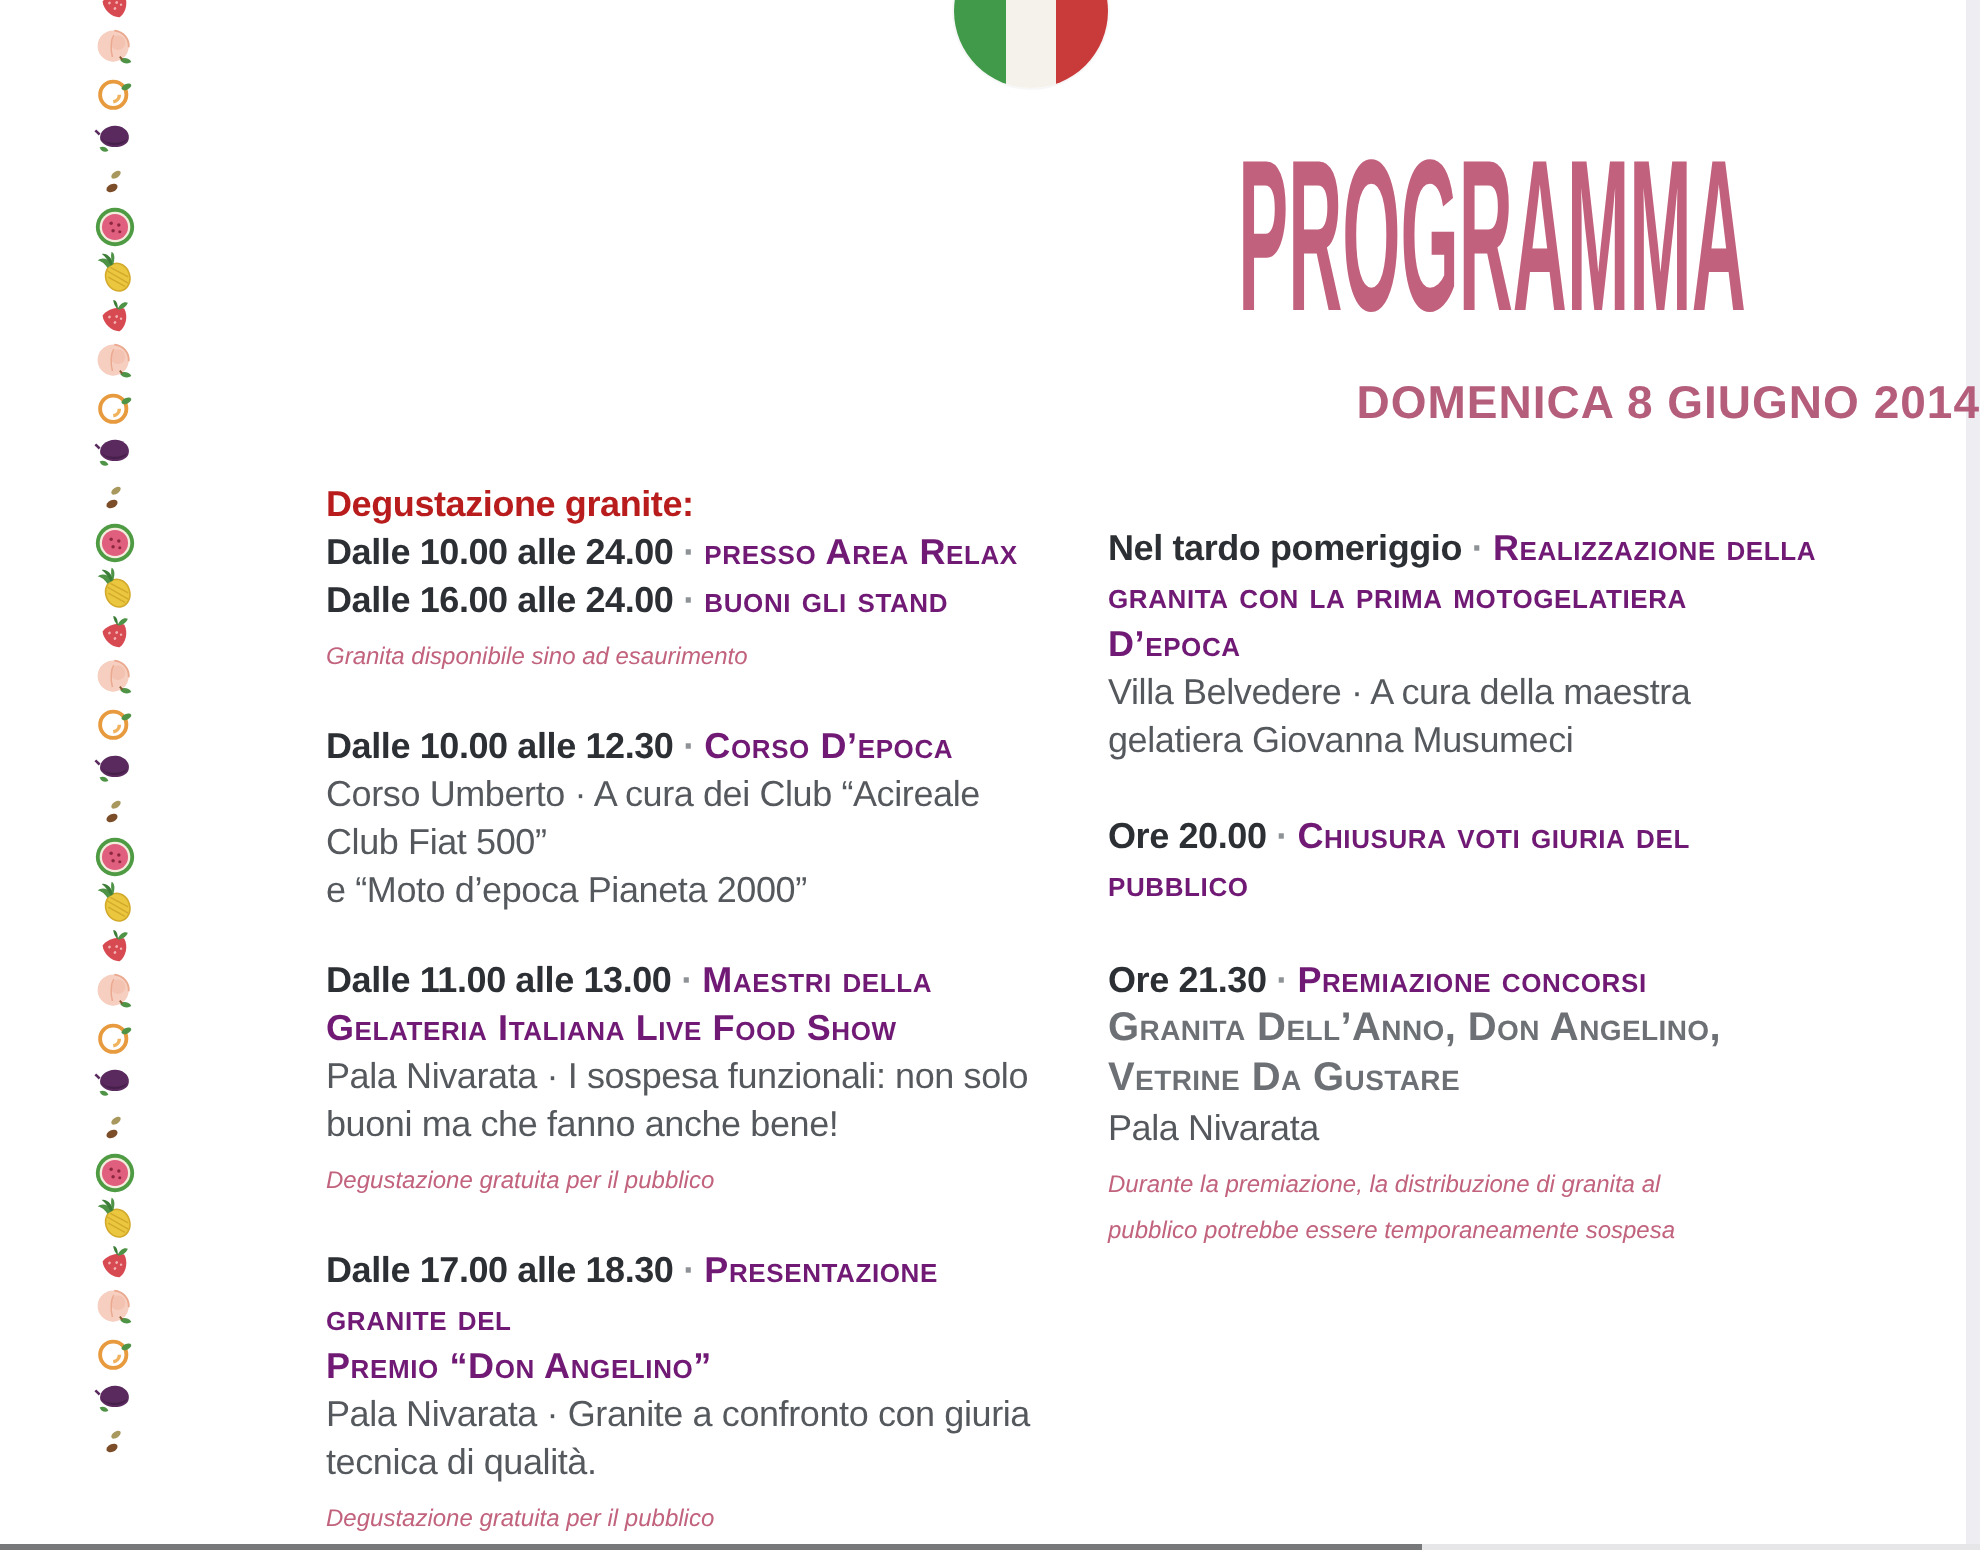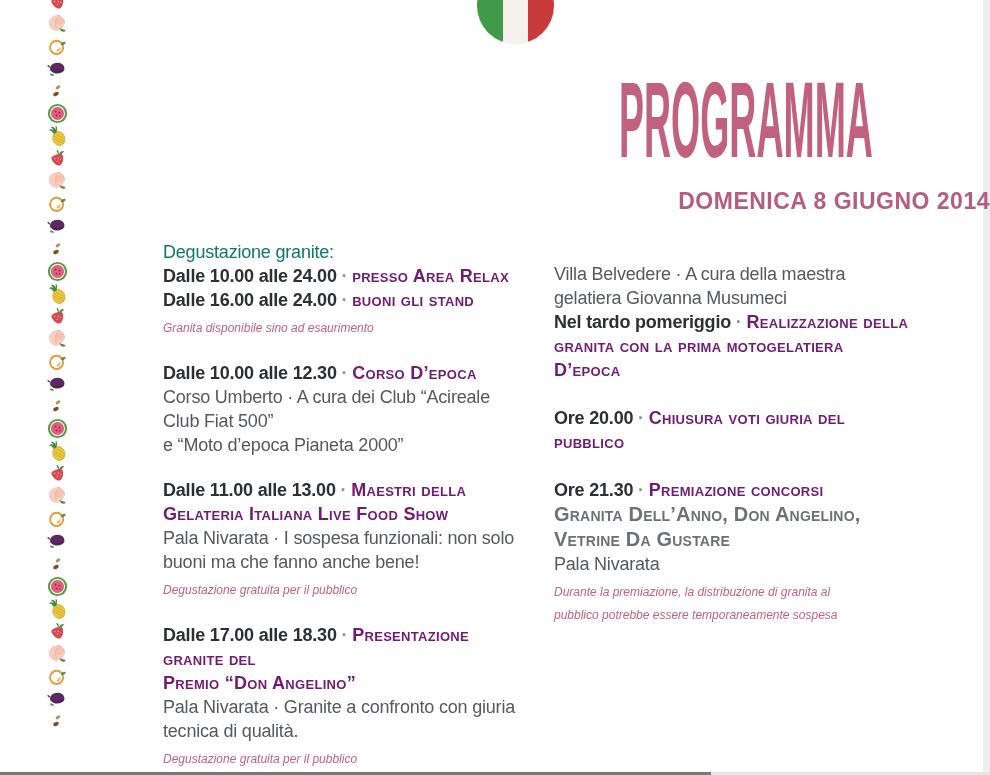--- a/index.html
+++ b/index.html
@@ -44,21 +44,21 @@
     font-size:23px;font-weight:700;letter-spacing:0.5px;color:#b55e7c;
   }
   
   .col{position:absolute;font-size:18px;line-height:24px;letter-spacing:-0.2px;}
   .col-left{left:163px;top:240px;width:390px;}
   .col-right{left:554px;top:262px;width:420px;}
   .block{margin:0 0 21px 0;}
   .col-right .block{margin-bottom:24px;}
   .line{margin:0;}
   .ws{white-space:pre-line;}
-  .heading{font-weight:400;color:#0f766e;}
+  .heading{font-weight:700;color:#b91c1c;}
   .time{font-weight:700;color:#2c2f33;}
   .sep{color:#8e9296;font-weight:700;}
   .caps{font-variant:small-caps;font-weight:700;color:#701a75;letter-spacing:0.3px;}
   .caps-emph{
     font-variant:small-caps;font-weight:700;color:#6d7175;
     font-size:20px;line-height:25px;letter-spacing:0.2px;margin-top:28px;
   }
   .body-text{color:#55595d;}
   .note{
     color:#c2637e;font-style:italic;font-size:12px;line-height:23px;
@@ -342,25 +342,25 @@
     <p class="line"><span class="body-text ws">Pala Nivarata · Granite a confronto con giuria
 tecnica di qualità.</span></p>
     <p class="note ws">Degustazione gratuita per il pubblico</p>
   </div>
 
 </div>
 
 <div class="col col-right">
 
   <div class="block">
-    <p class="line"><span class="body-text ws">Villa Belvedere · A cura della maestra
-gelatiera Giovanna Musumeci</span></p>
     <p class="line"><span class="time ws">Nel tardo pomeriggio</span> <span class="sep">·</span> <span class="caps ws">Realizzazione della
 granita con la prima motogelatiera
 D’epoca</span></p>
+    <p class="line"><span class="body-text ws">Villa Belvedere · A cura della maestra
+gelatiera Giovanna Musumeci</span></p>
   </div>
 
   <div class="block">
     <p class="line"><span class="time ws">Ore 20.00</span> <span class="sep">·</span> <span class="caps ws">Chiusura voti giuria del
 pubblico</span></p>
   </div>
 
   <div class="block">
     <p class="line"><span class="time ws">Ore 21.30</span> <span class="sep">·</span> <span class="caps ws">Premiazione concorsi</span></p>
     <p class="line"><span class="caps-emph ws">Granita Dell’Anno,  Don Angelino,

